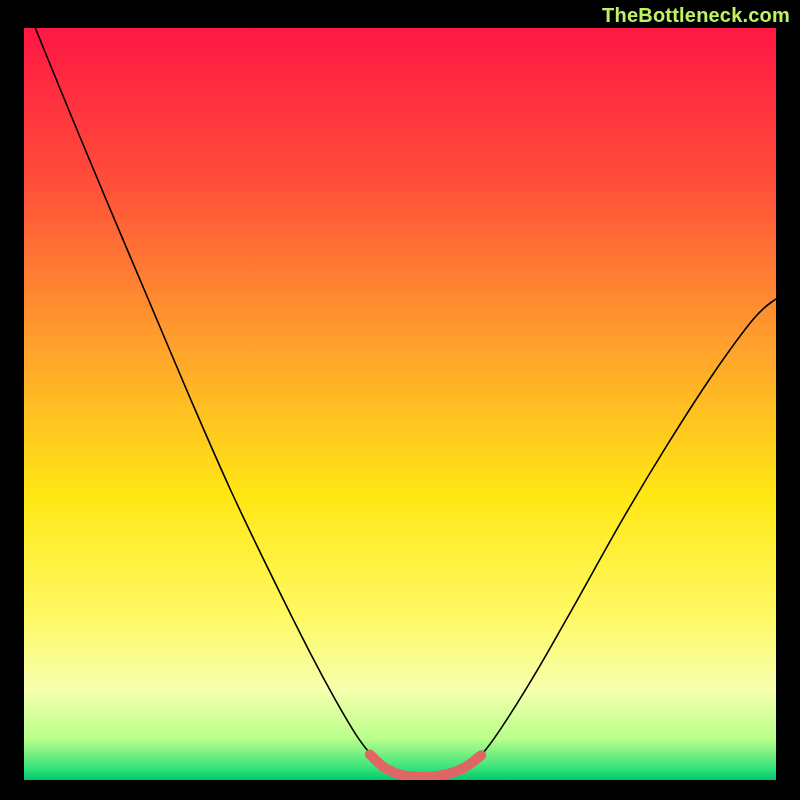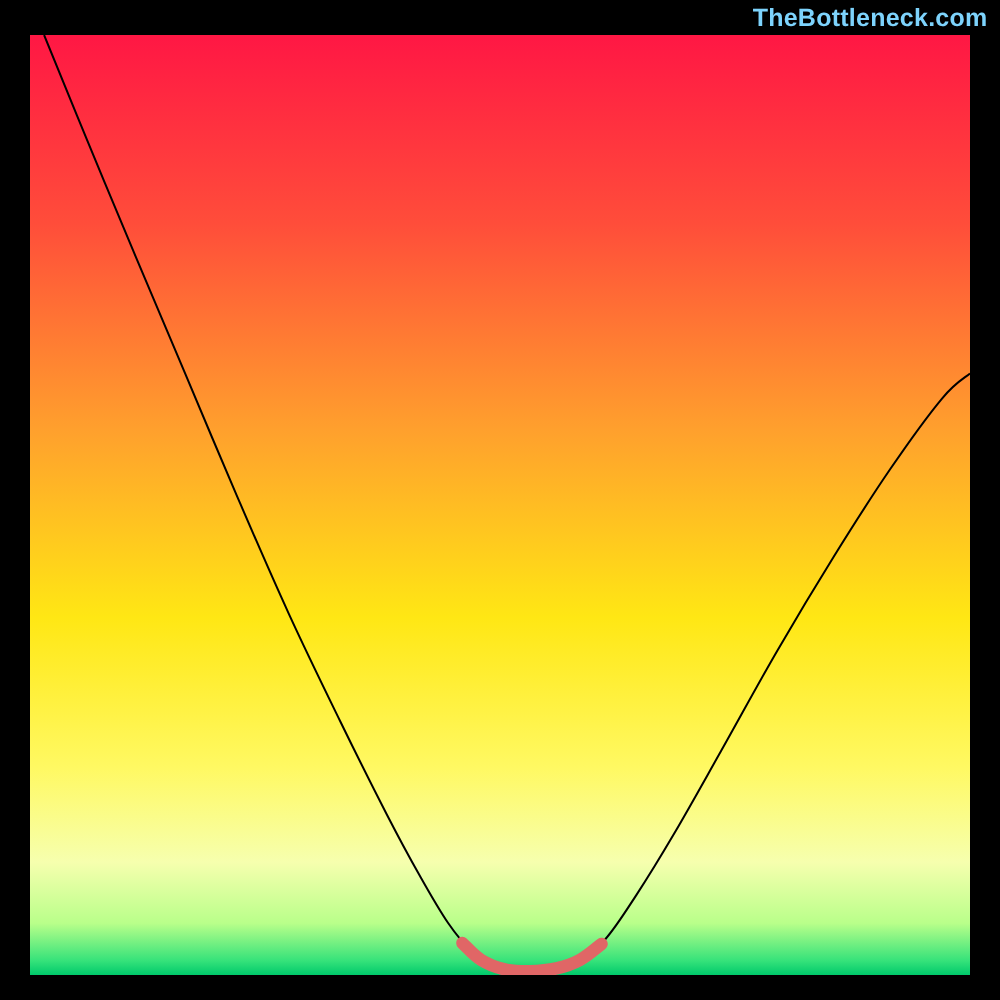--- a/index.html
+++ b/index.html
@@ -16,21 +16,21 @@
     width: 800px;
     height: 800px;
     background: #000;
   }
   .watermark {
     position: absolute;
     top: 4px;
     right: 10px;
     font-size: 20px;
     font-weight: bold;
-    color: #7dd3fc;
+    color: #bef264;
     letter-spacing: 0.2px;
     z-index: 10;
   }
   .plot {
     position: absolute;
     left: 24px;
     top: 28px;
     width: 752px;
     height: 752px;
   }

